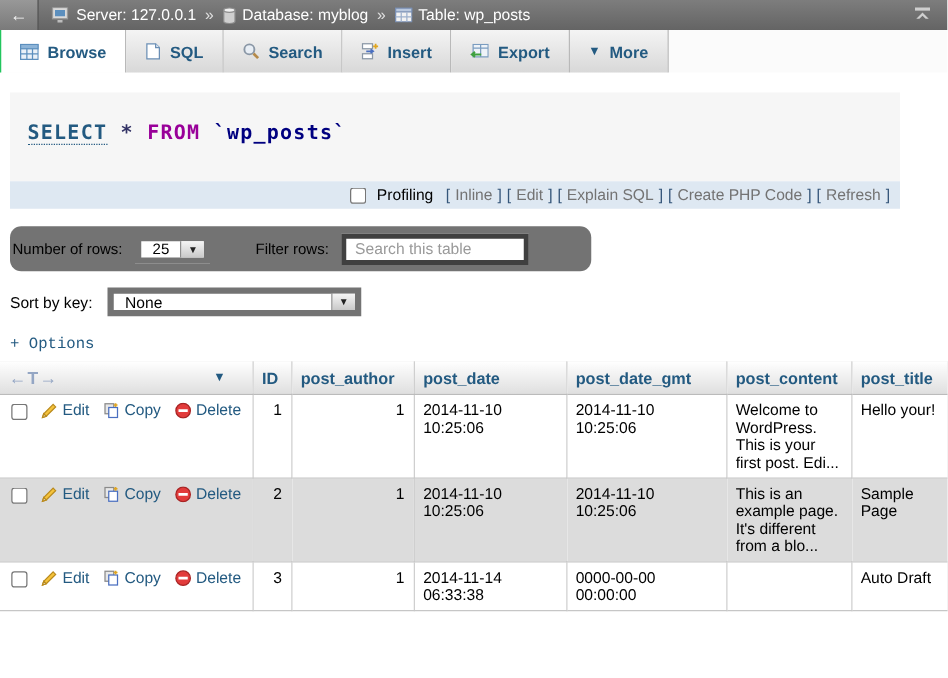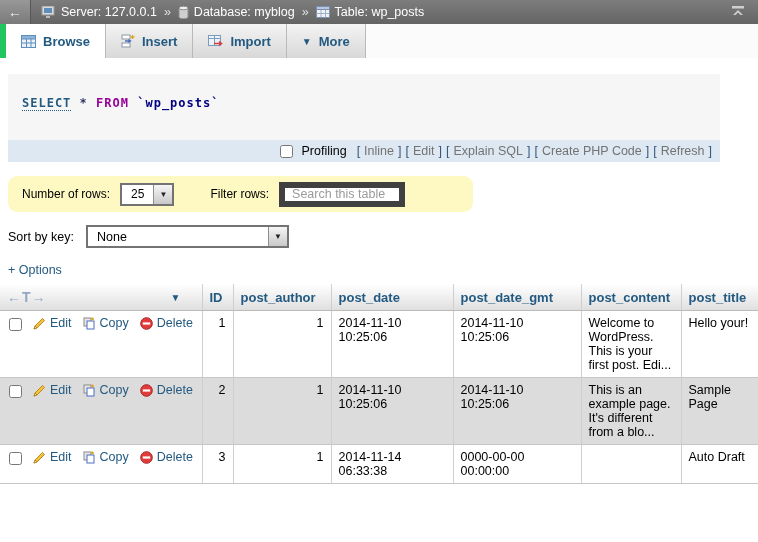--- a/index.html
+++ b/index.html
@@ -15,57 +15,57 @@
   .crumbs { display:flex; align-items:center; gap:5px; margin-left:10px; font-size:12.5px; }
   .crumb { color:#fff; text-decoration:none; display:flex; align-items:center; gap:4px; cursor:pointer; }
   .sep { color:#e0e0e0; margin:0 2px; }
   .collapse { position:absolute; right:12px; top:4px; cursor:pointer; }
 
   
   .tabbar { height:34px; background:#fbfbfb; display:flex; align-items:stretch; }
   .tab { display:flex; align-items:center; gap:7px; padding:0 15px;
     background:linear-gradient(#f4f4f4,#d8d8d8); border-right:1px solid #b9b9b9;
     color:#235a81; font-weight:bold; font-size:13px; cursor:pointer; }
-  .tab:first-child { border-left:6px solid #22c55e; }
+  .tab:first-child { border-left:1px solid #22c55e; }
   .tab.active { background:#fff; }
   .tab .caret { font-size:10px; color:#235a81; }
 
   
   .content { padding:0 0 0 8px; }
   .success { margin-top:13px; width:712px; border:1px solid #a2c94d;
     background:linear-gradient(#f4fbcf,#e7f3a9); border-radius:5px;
     padding:11px 12px; display:flex; align-items:center; gap:8px; font-size:12.5px; }
 
   .sqlbox { margin-top:16px; width:712px; }
   .sqlquery { background:#f6f6f6; padding:22px 14px 30px 14px;
-    font-family:"DejaVu Sans Mono", monospace; font-size:12px; letter-spacing:1px; }
+    font-family:"DejaVu Sans Mono", monospace; font-size:16px; letter-spacing:1px; }
   .kw { color:#990099; font-weight:bold; }
   .kw.def { border-bottom:1px dotted #235a81; color:#235a81; }
   .ident { color:#000080; font-weight:bold; }
   .star { color:#333366; font-weight:bold; }
   .profilingbar { background:#dee8f2; padding:4px 8px; display:flex; justify-content:flex-end;
     align-items:flex-end; gap:4px; font-size:12.5px; }
   .plink { color:#737373; text-decoration:none; cursor:pointer; }
   .pbr { color:#35567a; }
   .profilingbar label { margin-left:4px; margin-right:6px; }
 
   
-  .ctrlbar { margin-top:14px; width:465px; height:36px; background:#fef9c3; border-radius:9px;
-    display:flex; align-items:center; padding:0 14px; gap:10px; }
-  .sel { display:inline-flex; align-items:stretch; background:#fff; border:2px solid #737373;
+  .ctrlbar { margin-top:14px; width:465px; height:36px; background:#737373; border-radius:9px;
+    display:flex; align-items:center; padding:0 2px; gap:10px; }
+  .sel { display:inline-flex; align-items:stretch; background:#fff; border:5px solid #737373;
     height:23px; cursor:pointer; }
   .sel .val { display:flex; align-items:center; padding:0 9px; }
   .sel .btn { width:19px; background:linear-gradient(#f5f5f5,#c9c9c9); border-left:1px solid #8f8f8f;
     display:flex; align-items:center; justify-content:center; font-size:8px; color:#222; }
-  .filterin { width:126px; height:25px; border:6px solid #404040; padding:0 7px; font-size:12.5px;
+  .filterin { width:150px; height:25px; border:4px solid #404040; padding:0 7px; font-size:12.5px;
     color:#444; font-family:"Liberation Sans", sans-serif; }
   .filterin::placeholder { color:#9a9a9a; }
   .sortrow { margin-top:13px; display:flex; align-items:center; gap:12px; font-size:12.5px; }
   .sortsel { width:203px; justify-content:space-between; }
-  .options { margin-top:15px; color:#235a81; font-size:12.5px; cursor:pointer; display:inline-block; }
+  .options { margin-top:15px; color:#235a81; font-size:12.5px; cursor:pointer; display:inline-block;font-family:Liberation Mono, monospace; }
 
   
   table.grid { border-collapse:collapse; table-layout:fixed; width:758px; margin-top:7px; }
   table.grid th { background:linear-gradient(#ffffff,#dfdfdf); border-bottom:1px solid #bbb;
     border-right:1px solid #cfcfcf; color:#235a81; font-size:13px; text-align:left;
     padding:5px 7px; height:26px; white-space:nowrap; overflow:hidden; }
   table.grid td { border-right:1px solid #cfcfcf; border-bottom:1px solid #c6c6c6;
     padding:5px 7px; vertical-align:top; font-size:12.5px; overflow:hidden; }
   tr.even td { background:#dcdcdc; }
   .thfirst { display:flex; justify-content:space-between; align-items:center; }
@@ -130,39 +130,57 @@
           <rect x="0.5" y="0.5" width="14" height="3.5" fill="#8db4d8" stroke="#5c8fbe"></rect>
           <line x1="5.5" y1="4" x2="5.5" y2="12.5" stroke="#5c8fbe"></line>
           <line x1="10" y1="4" x2="10" y2="12.5" stroke="#5c8fbe"></line>
           <line x1="0.5" y1="8" x2="14.5" y2="8" stroke="#5c8fbe"></line>
         </svg>
     </span>
     <span>Browse</span>
   </div>
   <div class="tab">
     <span>
+      <svg width="13" height="14" viewBox="0 0 13 14">
+          <path d="M1.5 1 h7 l3 3 v9 h-10 z" fill="#fff" stroke="#6b8fb5"></path>
+          <path d="M8.5 1 v3 h3" fill="#dfe9f3" stroke="#6b8fb5"></path>
+        </svg>
+    </span>
+    <span>SQL</span>
+  </div>
+  <div class="tab">
+    <span>
+      <svg width="14" height="14" viewBox="0 0 14 14">
+          <circle cx="5.5" cy="5.5" r="4" fill="#e8eef5" stroke="#8a97a6" stroke-width="1.5"></circle>
+          <line x1="8.8" y1="8.8" x2="12.5" y2="12.5" stroke="#b58a4a" stroke-width="2.2"></line>
+        </svg>
+    </span>
+    <span>Search</span>
+  </div>
+  <div class="tab">
+    <span>
       <svg width="14" height="14" viewBox="0 0 14 14">
           <rect x="1" y="1" width="8" height="4" fill="#fff" stroke="#8a97a6"></rect>
           <rect x="1" y="9" width="8" height="4" fill="#fff" stroke="#8a97a6"></rect>
           <path d="M4 7 L9 7 M7.5 5.5 L9.5 7 L7.5 8.5" stroke="#4a6fc0" stroke-width="1.4" fill="none"></path>
           <path d="M11.5 1 v4 M9.5 3 h4" stroke="#e0a520" stroke-width="1.4"></path>
         </svg>
     </span>
     <span>Insert</span>
   </div>
   <div class="tab">
     <span>
       <svg width="15" height="13" viewBox="0 0 15 13">
-          <rect x="0.5" y="0.5" width="12" height="10" fill="#eef3f8" stroke="#7a9cc0"></rect>
-          <line x1="0.5" y1="3.5" x2="12.5" y2="3.5" stroke="#7a9cc0"></line>
-          <line x1="6.5" y1="0.5" x2="6.5" y2="10.5" stroke="#7a9cc0"></line>
-          <path d="M6 8.5 L13 8.5 M11 6.5 L13.5 8.5 L11 10.5" stroke="#d04040" stroke-width="1.6" fill="none"></path>
-        </svg>
-    </span>
-    <span>Import</span>
+          <rect x="2.5" y="0.5" width="12" height="10" fill="#eef3f8" stroke="#7a9cc0"></rect>
+          <line x1="2.5" y1="3.5" x2="14.5" y2="3.5" stroke="#7a9cc0"></line>
+          <line x1="8.5" y1="0.5" x2="8.5" y2="10.5" stroke="#7a9cc0"></line>
+          <path d="M9 8.5 L2 8.5 M4 6.5 L1.5 8.5 L4 10.5" stroke="#3fa03f" stroke-width="1.6" fill="none"></path>
+        </svg>
+    </span>
+    <span>Export</span>
   </div>
   <div class="tab">
     <span class="caret">▼</span>
     <span>More</span>
   </div>
 </div>
 
 <div class="content">
 
   

